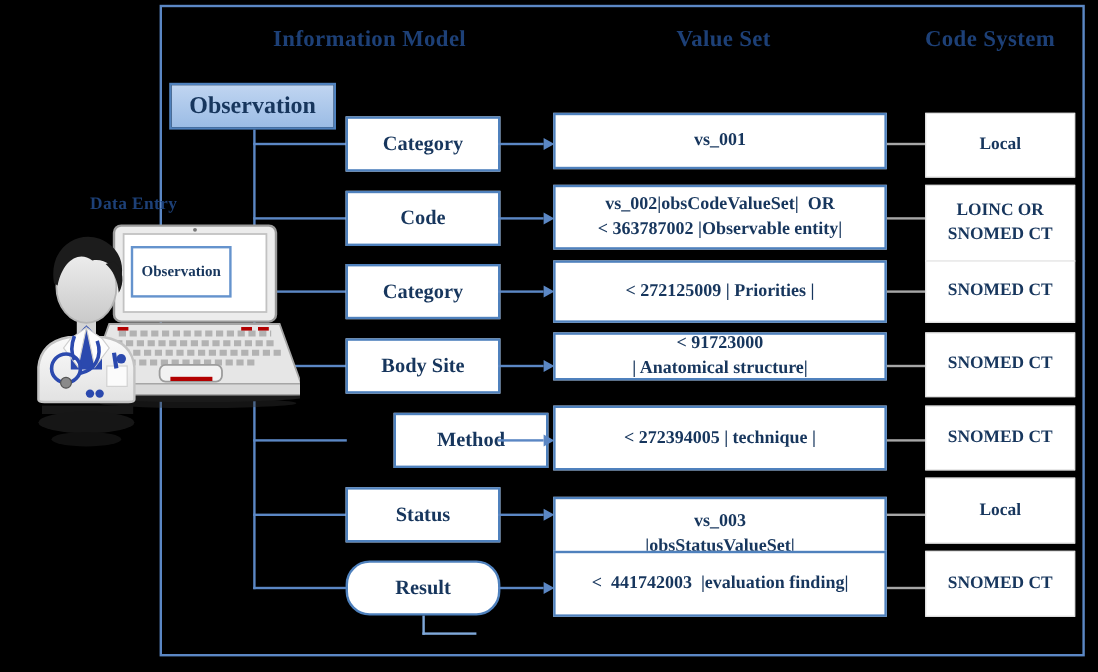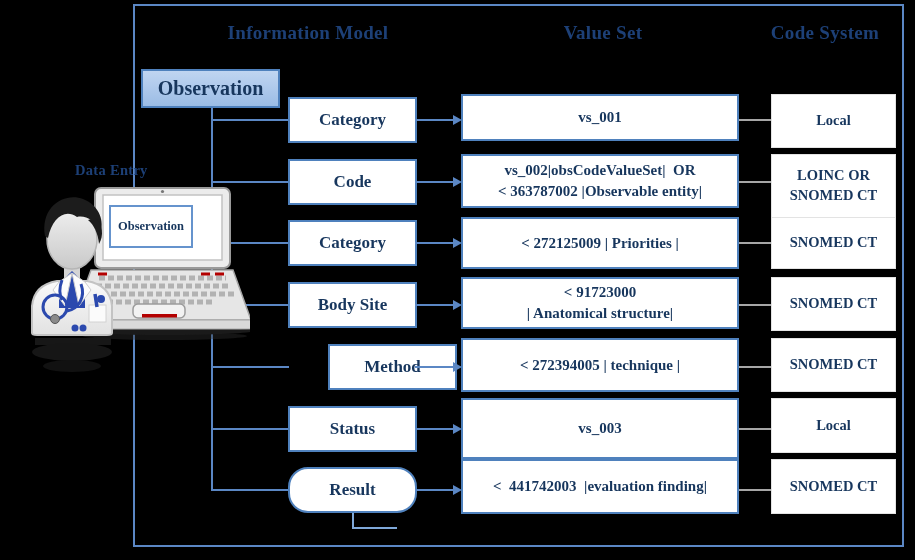--- a/index.html
+++ b/index.html
@@ -127,21 +127,21 @@
   <div class="gray-line" style="top: 242px;"></div>
   <div class="cs-box" style="top: 217px; height: 52px;">
         <div class="cs-line">SNOMED CT</div>
       </div>
 
   <div class="branch-line" style="top: 304px;"></div>
   <div class="attr-box" style="top: 282px;">Body Site</div>
   <div class="arrow-line" style="top: 304px;">
         <span class="arrow-head"></span>
       </div>
-  <div class="vs-box" style="top: 277px; height: 52px; text-align: right;">
+  <div class="vs-box" style="top: 277px; height: 40px; text-align: right;">
         <div class="vs-line">&lt; 91723000</div>
         <div class="vs-line">| Anatomical structure|</div>
       </div>
   <div class="gray-line" style="top: 304px;"></div>
   <div class="cs-box" style="top: 277px; height: 54px;">
         <div class="cs-line">SNOMED CT</div>
       </div>
 
   <div class="branch-line" style="top: 366px;"></div>
   <div class="attr-box" style="top: 344px; margin-left: 40px;">Method</div>
@@ -154,22 +154,23 @@
   <div class="gray-line" style="top: 366px;"></div>
   <div class="cs-box" style="top: 338px; height: 54px;">
         <div class="cs-line">SNOMED CT</div>
       </div>
 
   <div class="branch-line" style="top: 428px;"></div>
   <div class="attr-box" style="top: 406px;">Status</div>
   <div class="arrow-line" style="top: 428px;">
         <span class="arrow-head"></span>
       </div>
-  <div class="vs-box" style="top: 398px; height: 61px;">
+  <div class="vs-box" style="top: 414px; height: 61px;">
         <div class="vs-line">vs_003</div>
+        <div class="vs-line">|obsStatusValueSet|</div>
       </div>
   <div class="gray-line" style="top: 428px;"></div>
   <div class="cs-box" style="top: 398px; height: 55px;">
         <div class="cs-line">Local</div>
       </div>
 
   <div class="branch-line" style="top: 489px;"></div>
   <div class="attr-box" style="top: 467px; border-radius: 20px;">Result</div>
   <div class="arrow-line" style="top: 489px;">
         <span class="arrow-head"></span>

